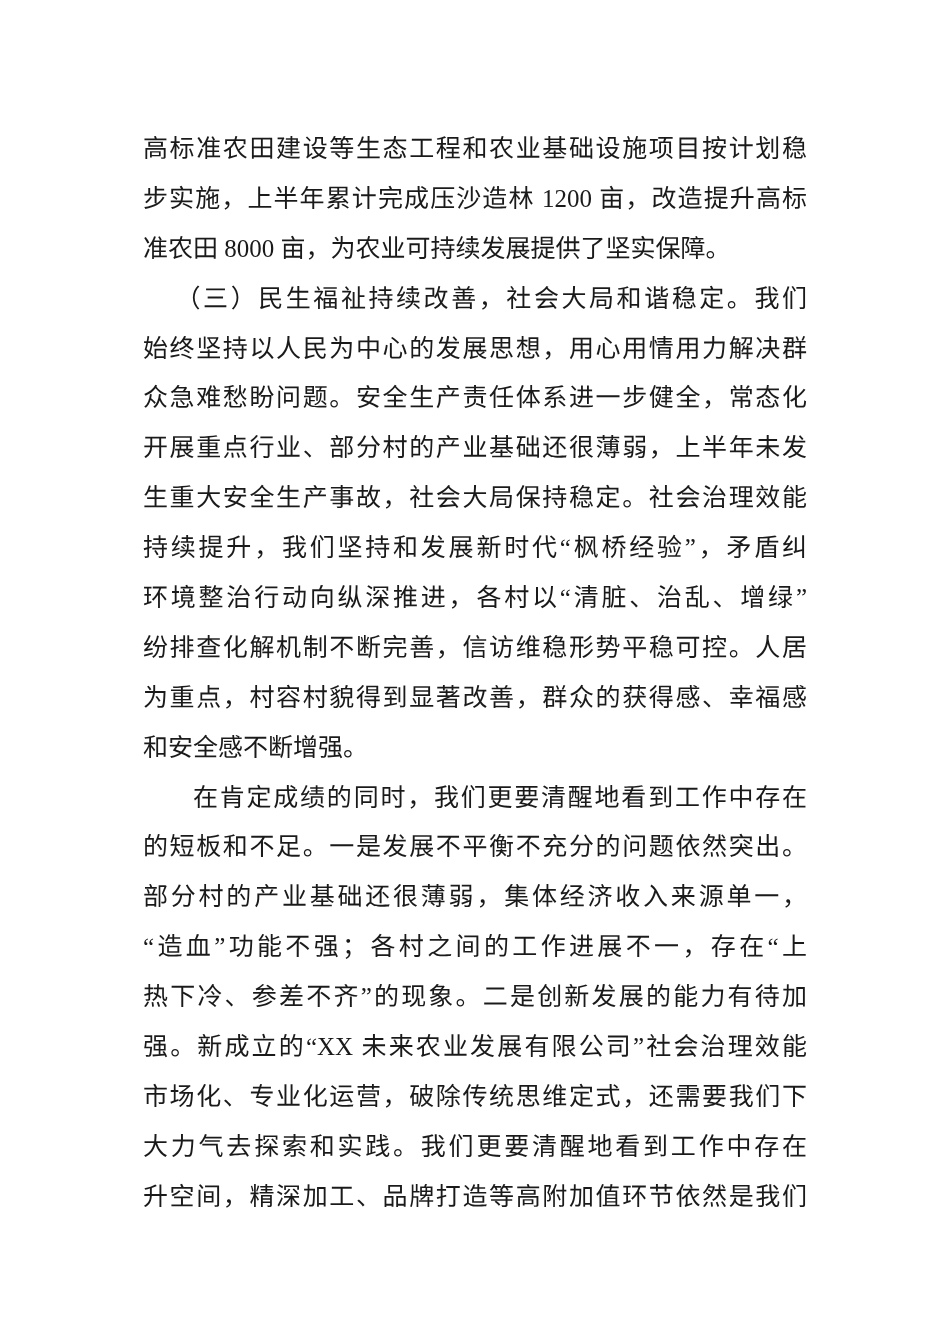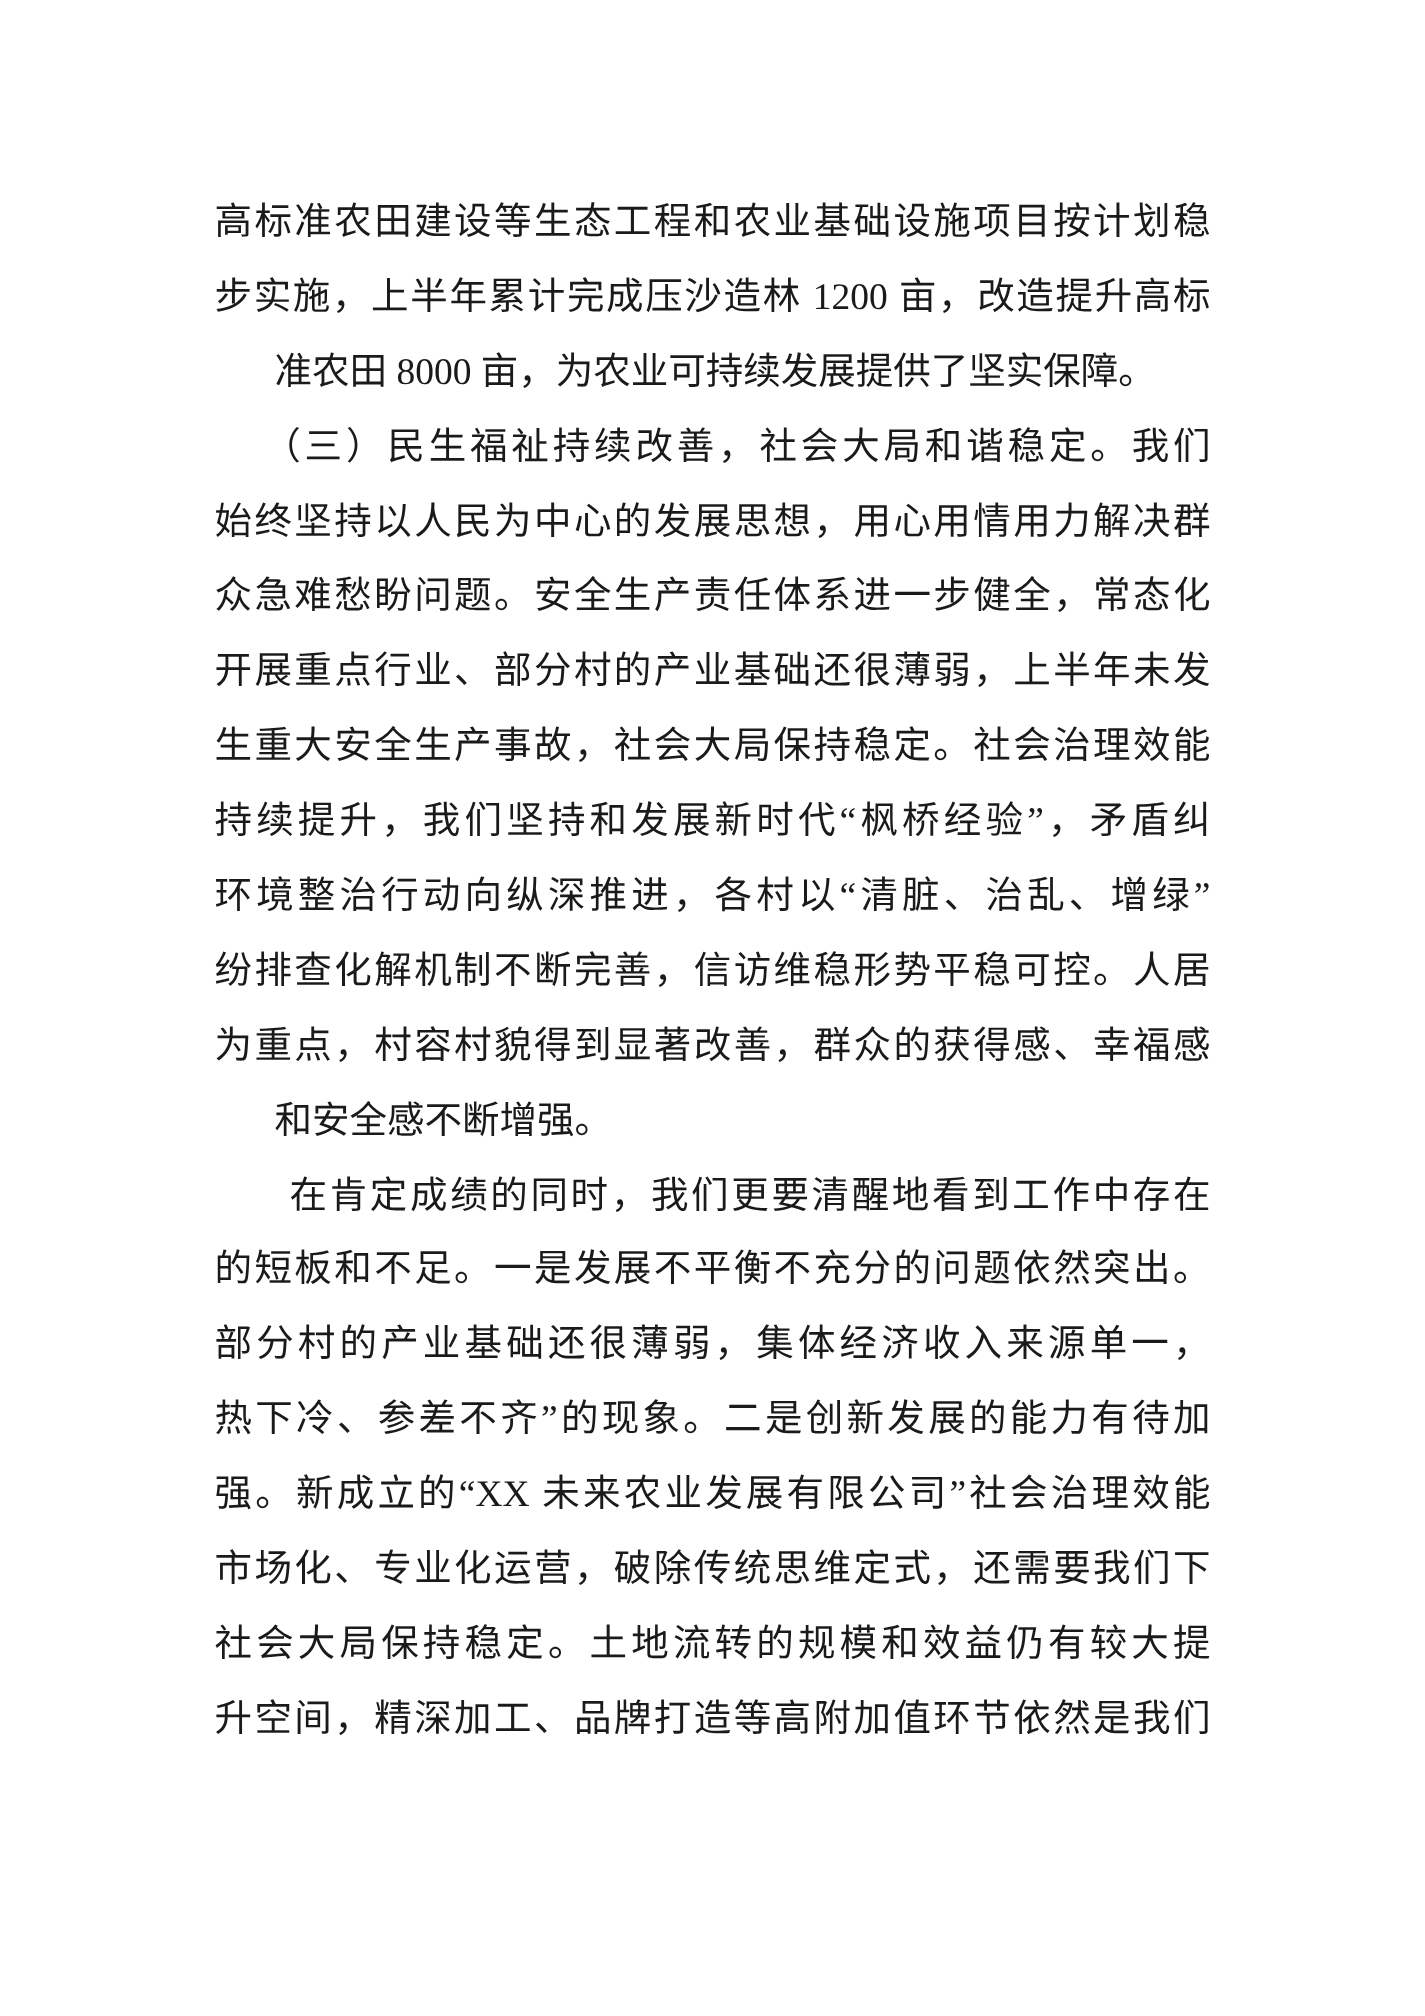--- a/index.html
+++ b/index.html
@@ -28,21 +28,20 @@
   .line {
     height: 49.9px;
     text-align: justify;
     text-align-last: justify;
     text-justify: distribute;
     overflow: visible;
   }
   
   .line.end {
     text-align-last: auto;
-    margin-left: 40px;
   }
   
   .line.ind1 { text-indent: 1.3em; }  
   .line.ind2 { text-indent: 2em; }
 </style>
 </head>
 <body>
 
 <div class="page">
   <div class="text-block">
@@ -63,21 +62,22 @@
       <div class="line">环境整治行动向纵深推进，各村以“清脏、治乱、增绿”</div>
       <div class="line">纷排查化解机制不断完善，信访维稳形势平稳可控。人居</div>
       <div class="line">为重点，村容村貌得到显著改善，群众的获得感、幸福感</div>
       <div class="line end">和安全感不断增强。</div>
     </div>
 
     <div class="para">
       <div class="line ind2">在肯定成绩的同时，我们更要清醒地看到工作中存在</div>
       <div class="line">的短板和不足。一是发展不平衡不充分的问题依然突出。</div>
       <div class="line">部分村的产业基础还很薄弱，集体经济收入来源单一，</div>
+      <div class="line">“造血”功能不强；各村之间的工作进展不一，存在“上</div>
       <div class="line">热下冷、参差不齐”的现象。二是创新发展的能力有待加</div>
       <div class="line">强。新成立的“XX 未来农业发展有限公司”社会治理效能</div>
       <div class="line">市场化、专业化运营，破除传统思维定式，还需要我们下</div>
-      <div class="line">社会大局保持稳定。土地流转的规模和效益仍有较大提</div>
+      <div class="line">大力气去探索和实践。我们更要清醒地看到工作中存在</div>
       <div class="line">升空间，精深加工、品牌打造等高附加值环节依然是我们</div>
     </div>
 
   </div>
 </div>
 
 </body></html>

